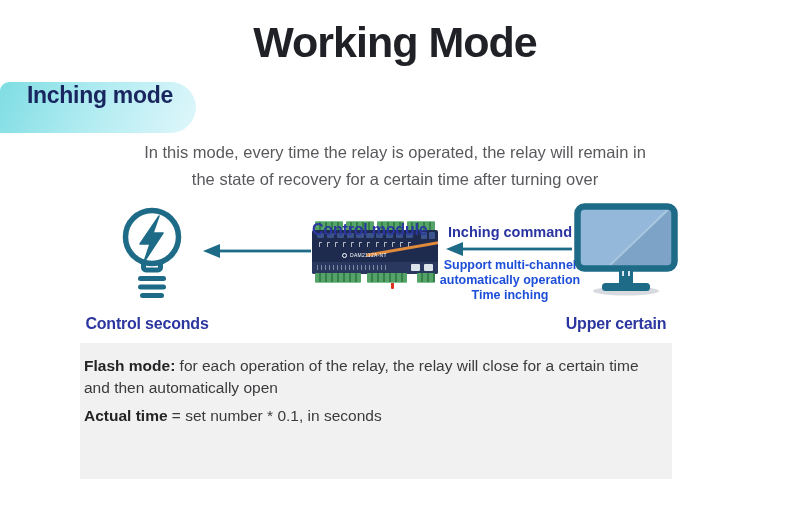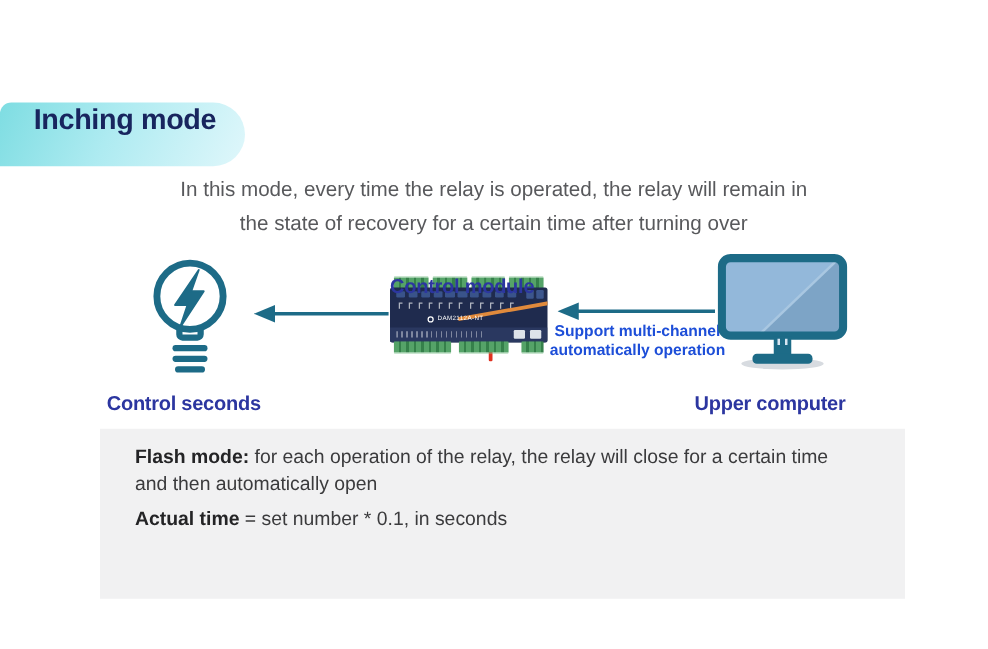--- a/index.html
+++ b/index.html
@@ -147,37 +147,38 @@
     background: repeating-linear-gradient(90deg, #55a368 0 4px, #35804a 4px 6px);
     border-bottom: 1.5px solid #7fc28e;
   }
   .m-tb1 { left: 0; width: 46px; }
   .m-tb2 { left: 52px; width: 40px; }
   .m-tb3 { right: 0; width: 18px; }
 
   
   .info-box {
     position: absolute; top: 343px; left: 80px;
-    width: 644px; height: 136px;
+    width: 592px; height: 136px;
     background: #f1f1f2;
-    padding: 12px 12px 0 28px;
+    padding: 12px 12px 0 4px;
   }
   .info-item {
     font-size: 15.5px; color: #3b3b3d; line-height: 21.5px;
     margin-bottom: 7px;
   }
   .info-item .lbl { font-weight: 700; color: #242426; }
   .info-item .txt { white-space: pre-line; }
   .info-item.actual { }
 </style>
 </head>
 <body>
 
 <div class="canvas">
 
+  <div class="title">Working Mode</div>
 
   <div class="badge">
     <span class="badge-label">Inching mode</span>
   </div>
 
   <div class="description">
     <div>In this mode, every time the relay is operated, the relay will remain in</div>
     <div>the state of recovery for a certain time after turning over</div>
   </div>
 
@@ -245,27 +246,29 @@
       </div>
     </div>
     <div class="m-led-red"></div>
     <div class="m-terminals-bottom">
       <i class="tblock m-tb1"></i>
         <i class="tblock m-tb2"></i>
         <i class="tblock m-tb3"></i>
     </div>
   </div>
 
+  <div class="arrow-label">Inching command</div>
   <svg class="arrow2" width="126" height="16" viewBox="0 0 126 16">
     <polygon points="0,8 17,1 17,15" fill="#1d6b87"></polygon>
     <rect x="15" y="6.6" width="111" height="2.8" fill="#1d6b87"></rect>
   </svg>
   <div class="arrow-sublines">
     <div>Support multi-channel</div>
     <div>automatically operation</div>
+    <div>Time inching</div>
   </div>
 
   <svg class="monitor-icon" width="104" height="94" viewBox="0 0 104 94">
     <defs>
       <clipPath id="screenClip">
           <rect x="3.5" y="3.5" width="97" height="62" rx="7"></rect>
         </clipPath>
     </defs>
     <ellipse cx="52" cy="88" rx="33" ry="4.5" fill="#d7dbe0"></ellipse>
     <rect x="3.5" y="3.5" width="97" height="62" rx="7" fill="#93b8da"></rect>
@@ -274,21 +277,21 @@
       <line x1="32" y1="66" x2="101" y2="0" stroke="#a9c7e1" stroke-width="2"></line>
     </g>
     <rect x="3.5" y="3.5" width="97" height="62" rx="7" fill="none" stroke="#1d6b87" stroke-width="6.5"></rect>
     <rect x="45" y="66" width="14" height="16" fill="#1d6b87"></rect>
     <path d="M49 68 v5 M55 68 v5" stroke="#d8e6f2" stroke-width="2" fill="none"></path>
     <rect x="28" y="80" width="48" height="8" rx="3.5" fill="#1d6b87"></rect>
   </svg>
 
   <div class="node-label output">Control seconds</div>
   <div class="node-label module">Control module</div>
-  <div class="node-label computer">Upper computer</div>
+  <div class="node-label computer">Upper certain</div>
 
   <div class="info-box">
     <div class="info-item">
       <span class="lbl">Flash mode:</span><span class="txt"> for each operation of the relay, the relay will close for a certain time
 and then automatically open</span>
     </div>
     <div class="info-item actual">
       <span class="lbl">Actual time</span><span class="txt"> = set number * 0.1, in seconds</span>
     </div>
   </div>

